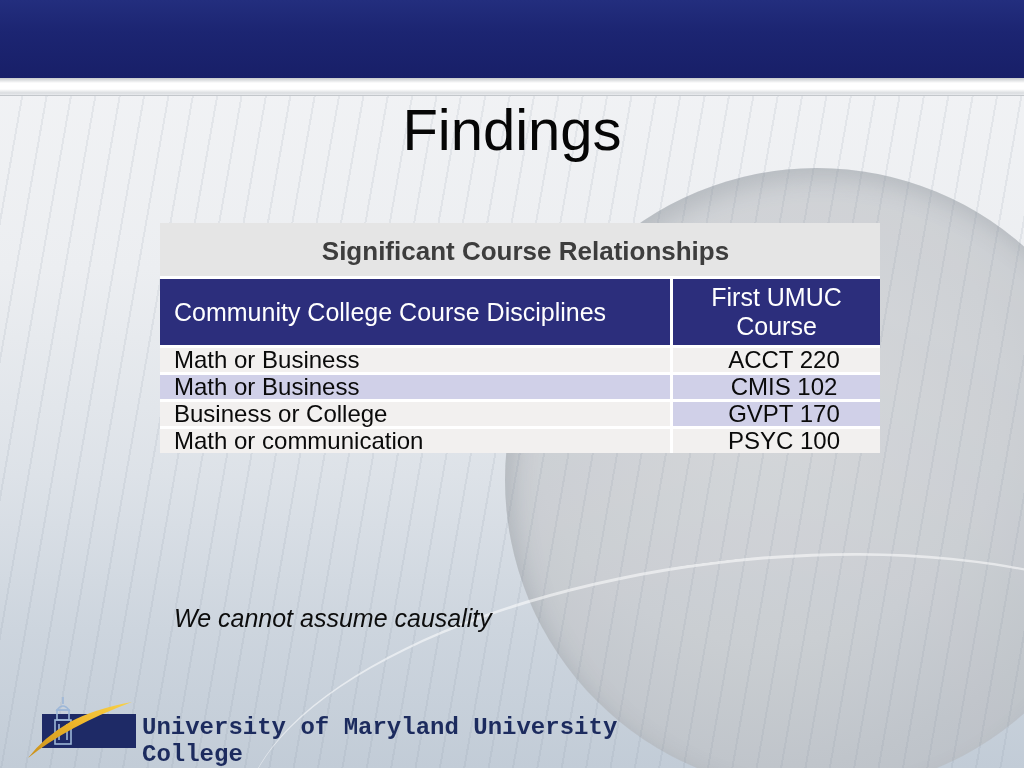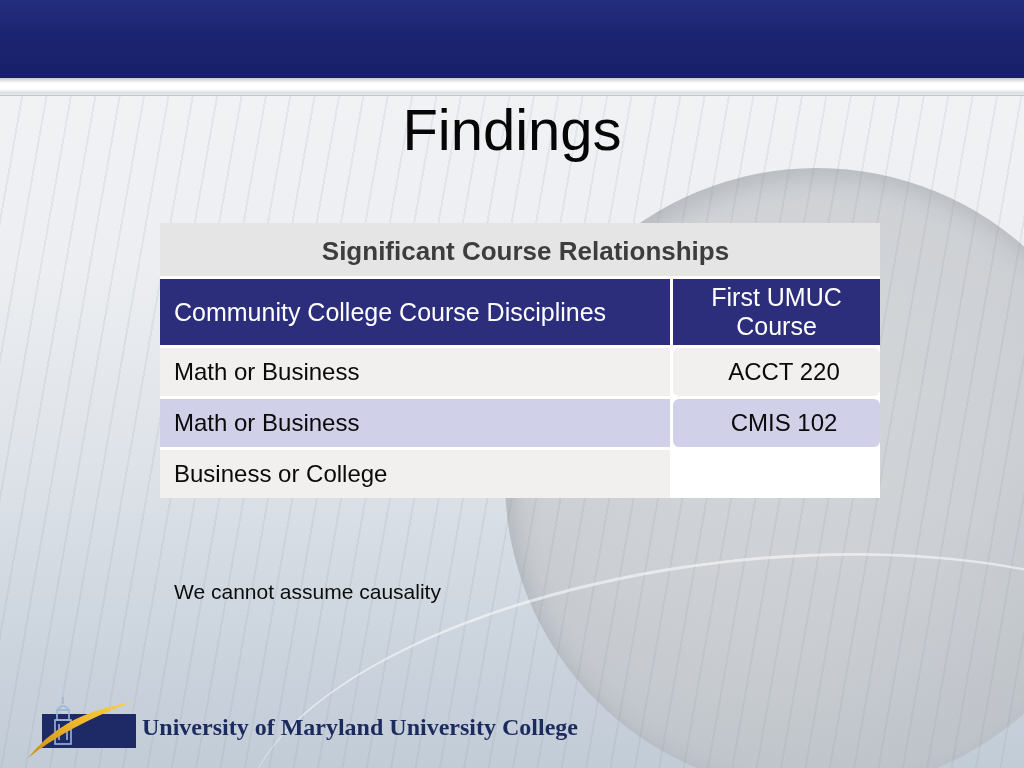--- a/index.html
+++ b/index.html
@@ -51,35 +51,35 @@
   .tgrid{
     display:grid;grid-template-columns:1fr 207px;gap:3px;background:#fff;
   }
   .hcell{
     background:#2c2e7c;color:#fff;font-size:25px;min-height:66px;
     display:flex;align-items:center;
   }
   .hcell.left{padding-left:14px;}
   .hcell.center{justify-content:center;text-align:center;padding:4px 10px;min-height:58px;}
   .dcell{
-    background:#f2f0ef;color:#0a0a0a;font-size:24px;height:48px;
+    background:#f2f0ef;color:#0a0a0a;font-size:24px;height:24px;
     display:flex;align-items:center;
   }
   .dcell.left{padding-left:14px;}
-  .dcell.center{justify-content:center;padding-left:15px;border-radius:6px;}
+  .dcell.center{justify-content:center;padding-left:15px;}
   .dcell.alt{background:#d0d0e8;}
   
   .note{
-    position:absolute;left:174px;top:580px;font-size:21px;color:#0c0c0c;
+    position:absolute;left:174px;top:604px;font-size:25px;color:#0c0c0c;font-style:italic;
   }
   
   .logo-mark{position:absolute;left:26px;top:694px;width:116px;height:68px;}
   .logo-text{
     position:absolute;left:142px;top:714px;width:520px;
-    font-family:Liberation Serif, serif;font-weight:600;font-size:24px;color:#1c2b5e;
+    font-family:Liberation Mono, monospace;font-weight:600;font-size:24px;color:#1c2b5e;
   }
 </style>
 </head>
 <body>
 
 <div class="slide">
 
   <div class="globe"></div>
   <div class="diag-lines"></div>
   <div class="bottom-swoosh"></div>
@@ -96,21 +96,24 @@
       <div class="hcell center">First UMUC Course</div>
 
     <div class="dcell left">Math or Business</div>
     <div class="dcell center">ACCT 220</div>
 
     <div class="dcell left alt">Math or Business</div>
     <div class="dcell center alt">CMIS 102</div>
 
     <div class="dcell left">Business or College</div>
 
+    <div class="dcell center alt">GVPT 170</div>
 
+    <div class="dcell left">Math or communication</div>
+    <div class="dcell center">PSYC 100</div>
   </div>
   </div>
 
   <div class="note">We cannot assume causality</div>
 
   <svg class="logo-mark" viewBox="0 0 116 68">
     <defs>
       <linearGradient id="gold" x1="0" y1="1" x2="1" y2="0">
         <stop offset="0" stop-color="#c98f1a"></stop>
         <stop offset="0.55" stop-color="#eeb62b"></stop>

